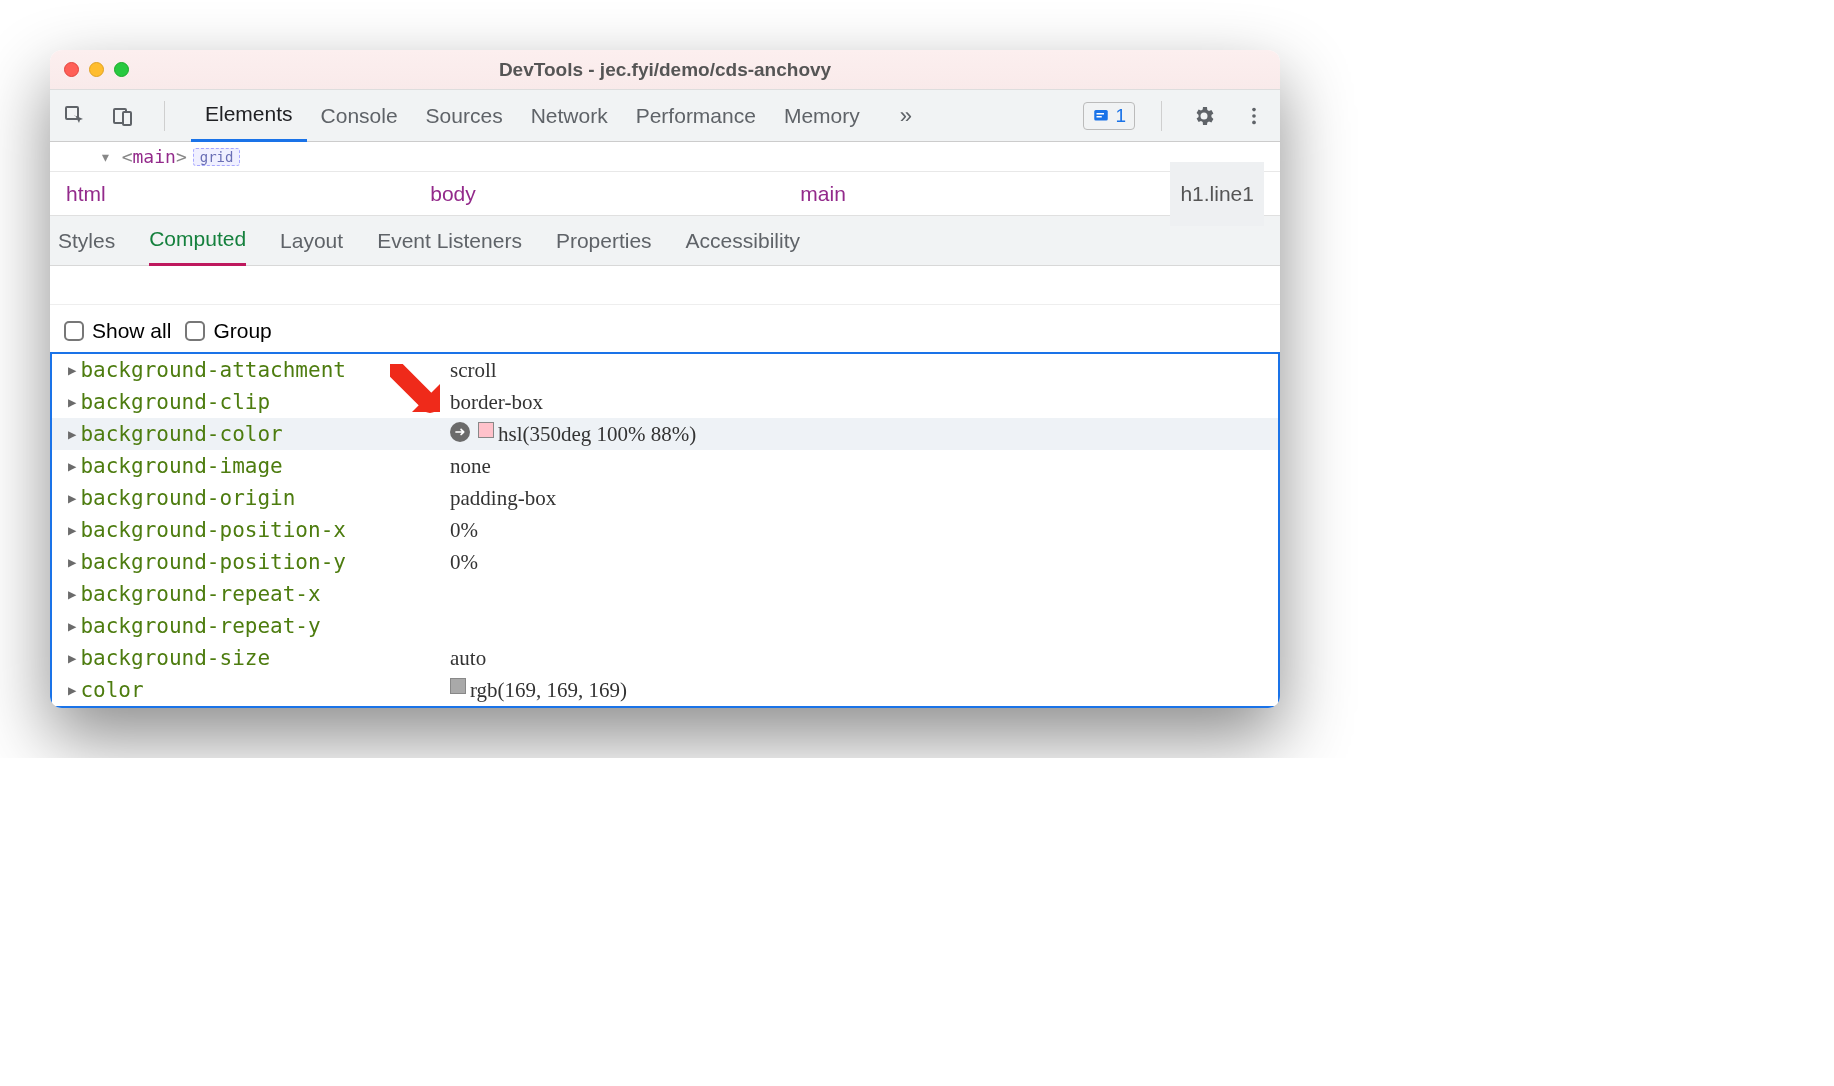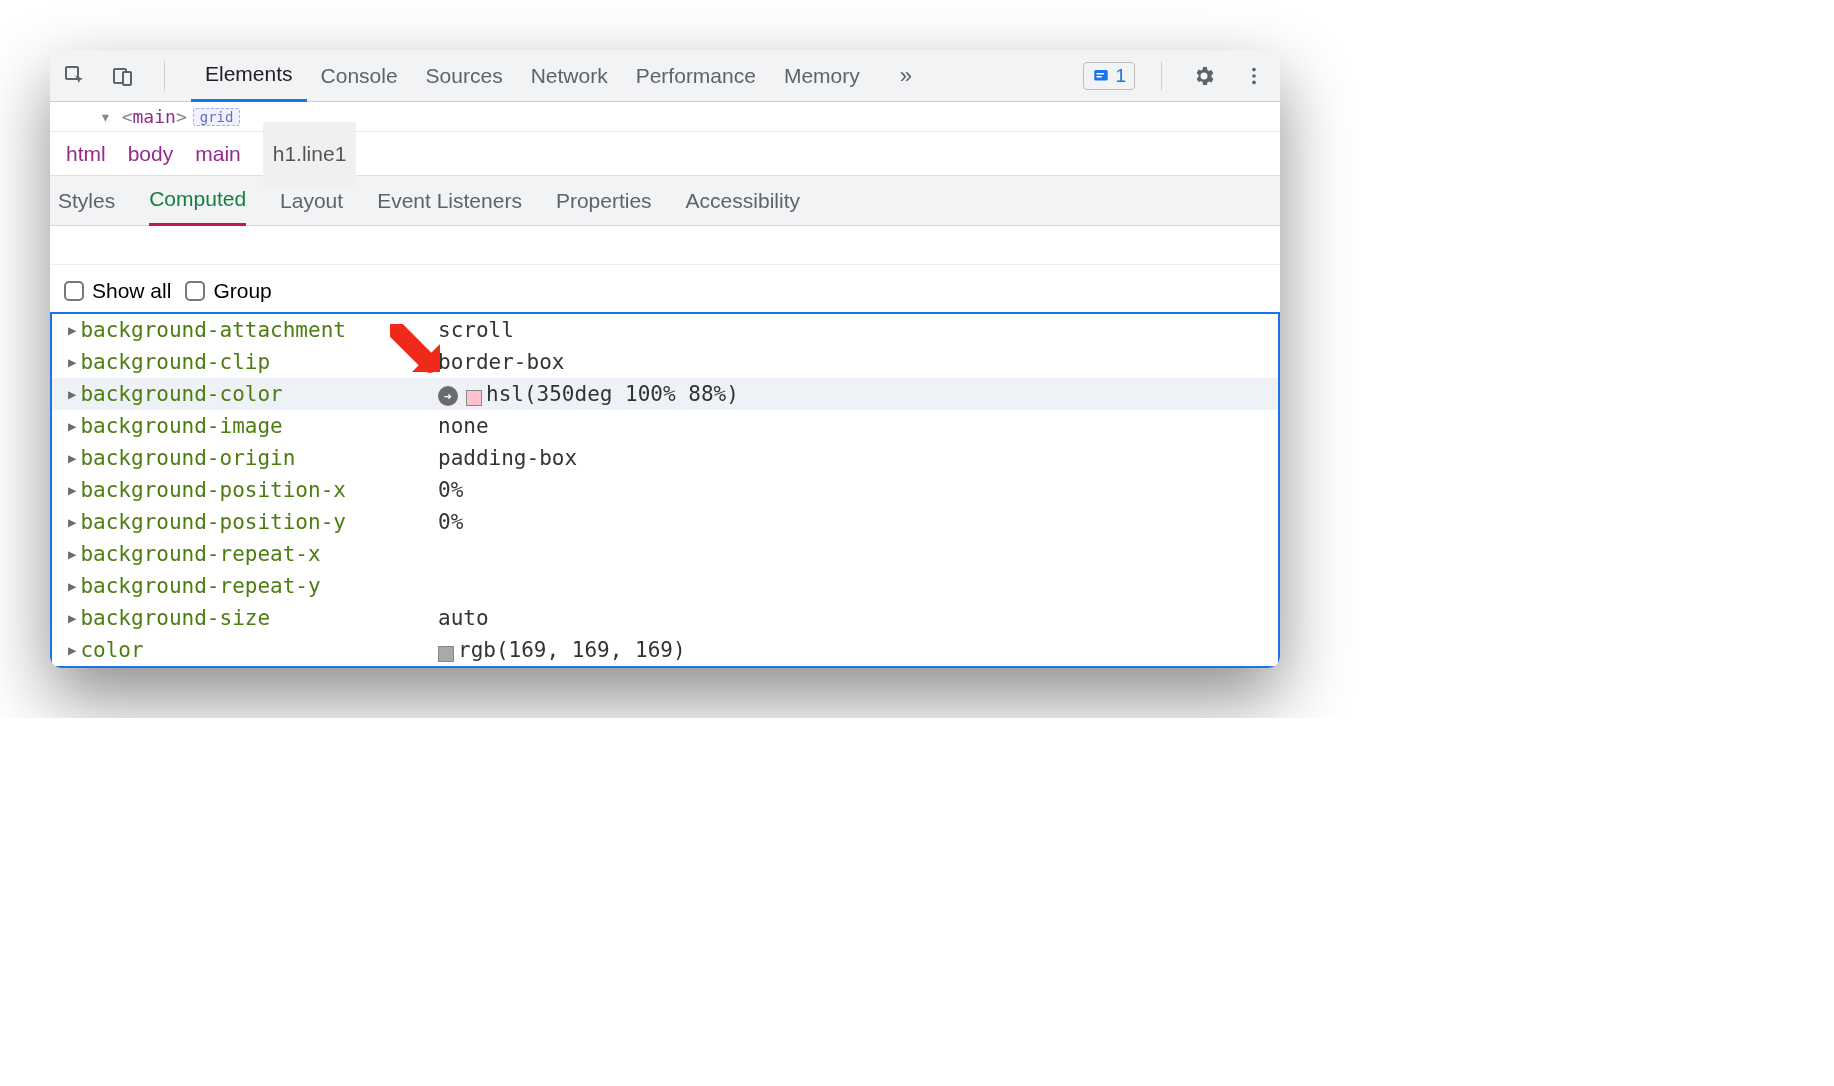--- a/index.html
+++ b/index.html
@@ -66,20 +66,21 @@
     border-bottom: 1px solid #e8e8e8;
   }
   .grid-badge {
     border: 1px dashed #a8a8ff; color: #6a6fb5; background: #f0f0ff;
     font-size: 14px; padding: 0 6px; border-radius: 3px; margin-left: 6px;
   }
   .breadcrumb {
     height: 44px; display: flex; align-items: center; gap: 22px;
     padding: 0 16px; border-bottom: 1px solid #e0e0e0; color: #932a8b; font-size: 21px;
     background: #fff;
+    justify-content: space-between;
   }
   .breadcrumb .sel { background: #eef0f2; color: #555; padding: 20px 10px; border-radius: 0; }
   .subtabs {
     height: 50px; display: flex; align-items: center; gap: 34px;
     padding: 0 8px; border-bottom: 1px solid #d8d8d8; background: #f1f3f4;
     font-size: 21px; color: #5f6368;
   }
   .subtab { height: 50px; display: flex; align-items: center; cursor: pointer; }
   .subtab.active { color: #15803d; border-bottom: 3px solid #be185d; }
   .filter-row {
@@ -98,37 +99,45 @@
     font-family: Menlo, Consolas, monospace; font-size: 21px;
     position: relative;
   }
   .prop-row {
     display: flex; align-items: center; height: 32px; padding-left: 16px;
     white-space: pre;
   }
   .prop-row.hover { background: #eef2f6; }
   .tri { color: #6b6b6b; margin-right: 4px; font-size: 14px; }
   .pname { color: #4d7c0f; }
-  .pval { color: #333; position: absolute; left: 386px; display: flex; align-items: flex-end; gap: 4px; }
+  .pval { color: #333; position: absolute; left: 398px; display: flex; align-items: flex-start; gap: 4px; font-family: Liberation Serif, serif; }
   .swatch { width: 16px; height: 16px; border: 1px solid #888; display: inline-block; }
   .goto-icon {
     width: 20px; height: 20px; border-radius: 50%; background: #6b6b6b;
     display: inline-flex; align-items: center; justify-content: center; color: #fff;
     margin-right: 4px; font-size: 13px;
   }
   .red-arrow {
     position: absolute; left: 340px; top: 10px; width: 60px; height: 60px; pointer-events: none;
   }
   .spacer { position: relative; }
 </style>
 </head>
 <body>
 
 <div class="window">
 
+  <div class="titlebar">
+    <div class="traffic">
+      <div class="tl close"></div>
+      <div class="tl min"></div>
+      <div class="tl max"></div>
+    </div>
+    <div class="title">DevTools - jec.fyi/demo/cds-anchovy</div>
+  </div>
 
   <div class="toolbar">
     <div class="tb-icon">
       <svg width="24" height="24" viewBox="0 0 24 24" fill="none" stroke="currentColor" stroke-width="2">
         <rect x="3" y="3" width="12" height="12" rx="1"></rect>
           <path d="M11 11 l9 4 -3 1 -1 3 -4 -8z" fill="currentColor" stroke="none"></path>
       </svg>
     </div>
     <div class="tb-icon">
       <svg width="24" height="24" viewBox="0 0 24 24" fill="none" stroke="currentColor" stroke-width="2">

